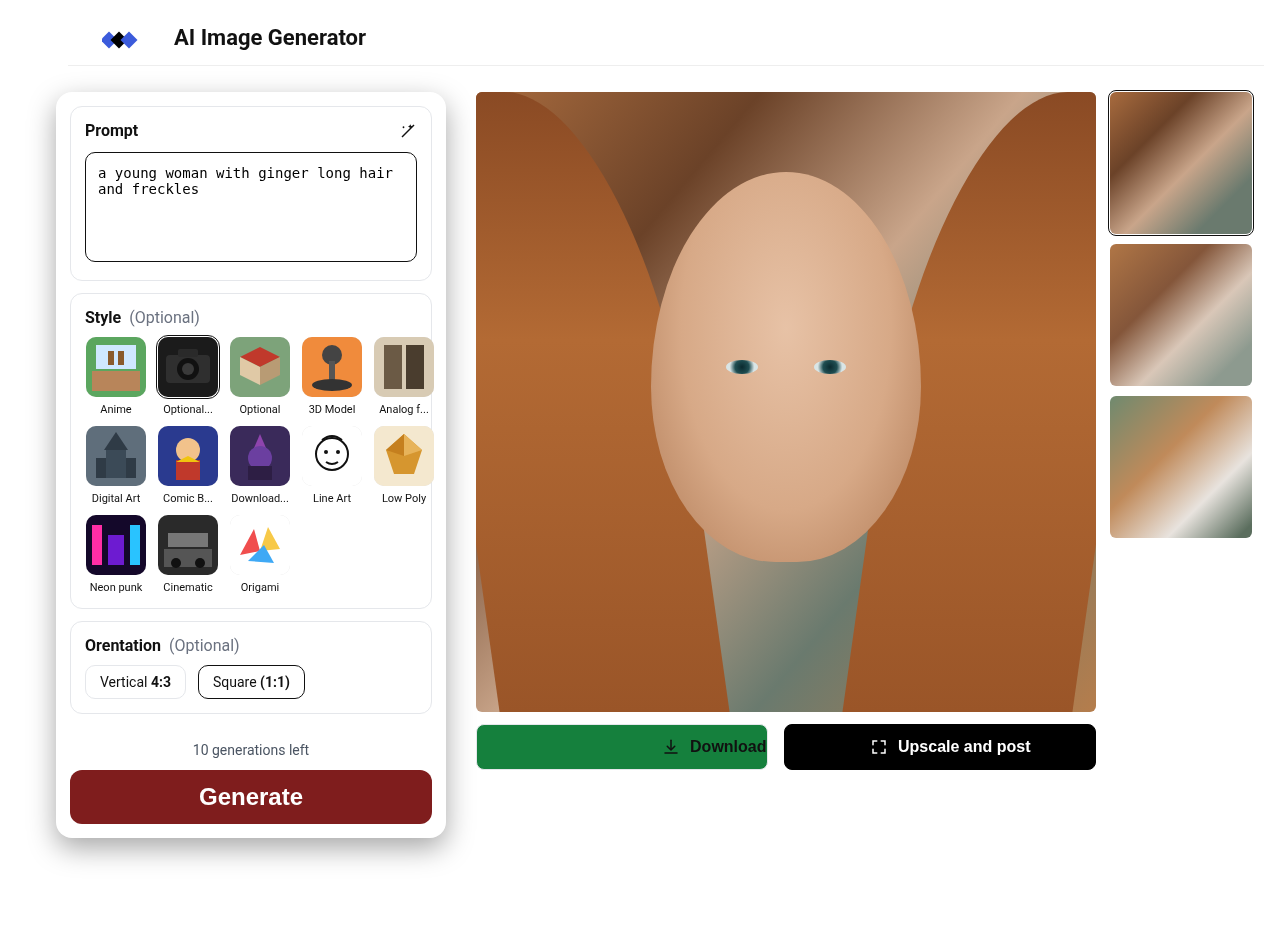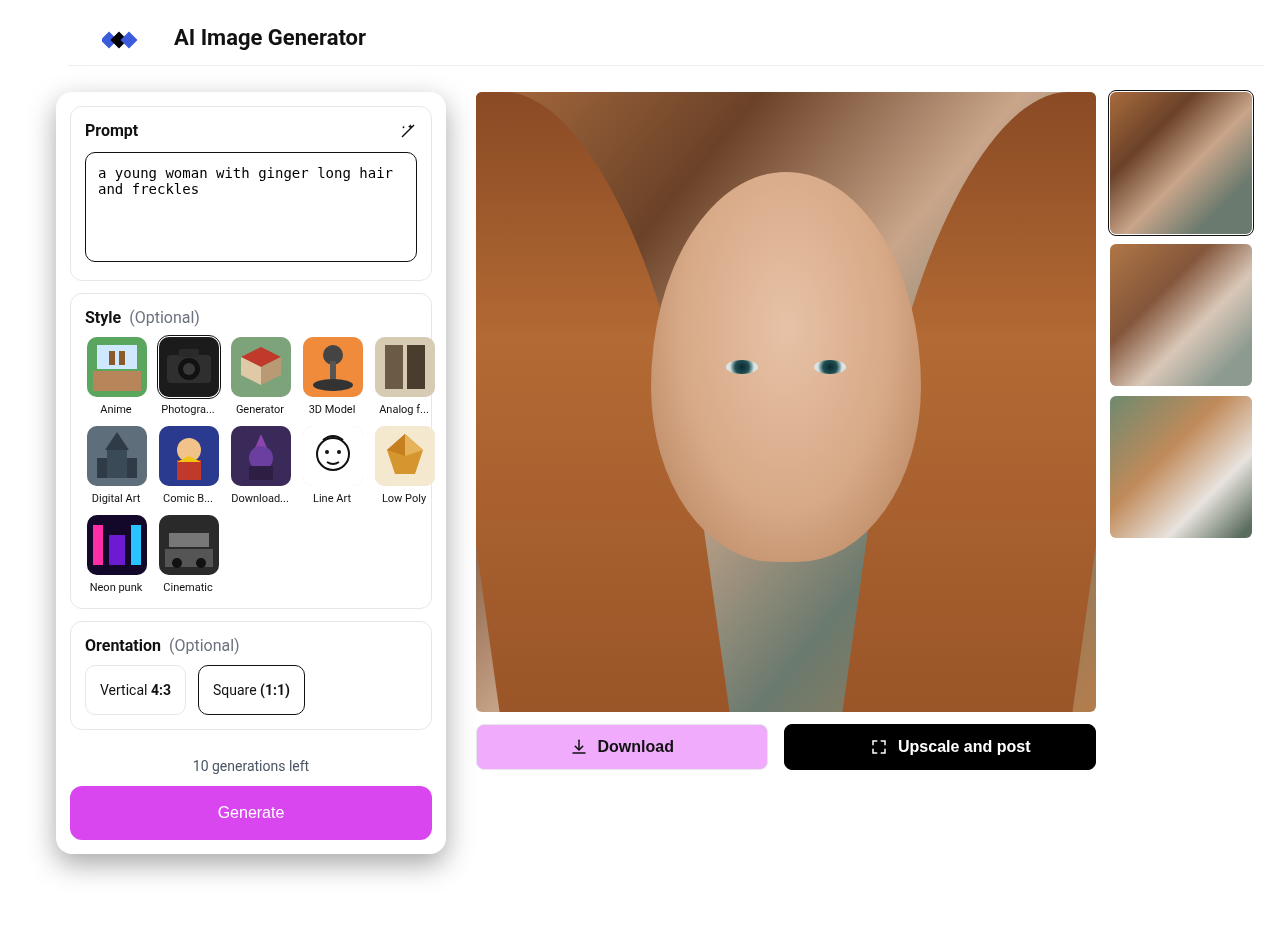--- a/index.html
+++ b/index.html
@@ -67,54 +67,54 @@
   }
   
   .style-grid {
     display: grid;
     grid-template-columns: repeat(5, 62px);
     gap: 10px 10px;
     justify-content: start;
   }
   .style-item {
     width: 62px;
-    display: flex; flex-direction: column; align-items: flex-end;
+    display: flex; flex-direction: column; align-items: center;
     cursor: pointer;
   }
   .thumb {
     width: 60px; height: 60px; border-radius: 10px; background: #ddd;
     display: block;
   }
   .style-item.selected .thumb { outline: 1.8px solid #111; outline-offset: 1px; }
   .style-label {
     font-size: 11px; color: #111; margin-top: 6px; text-align: center;
     white-space: nowrap; overflow: hidden; text-overflow: ellipsis; width: 62px;
   }
   
   .orient-row { display: flex; gap: 12px; margin-top: 10px; }
   .chip {
     border: 1px solid #e5e7eb;
     border-radius: 10px;
-    padding: 16px 14px;
+    padding: 8px 14px;
     font-size: 14px;
     color: #111;
     cursor: pointer;
     background: #fff;
     text-align: center;
   }
   .chip .ratio { font-weight: 700; }
   .chip.selected { border: 1.5px solid #111; }
   .generations-left {
     text-align: center; color: #4b5563; font-size: 14px; margin-top: 16px;
   }
   .generate-btn {
     width: 100%; height: 54px;
-    background: #d946ef; color: #fff;
+    background: #7f1d1d; color: #fff;
     border: none; border-radius: 12px;
-    font-size: 16px; font-weight: 400; cursor: pointer;
+    font-size: 24px; font-weight: 700; cursor: pointer;
   }
 
   
   .preview {
     position: absolute;
     left: 476px; top: 92px;
     width: 620px;
   }
   .preview-img {
     width: 620px; height: 620px; border-radius: 6px;
@@ -139,21 +139,21 @@
   .eye.r { left: 338px; top: 268px; }
 
   .action-row {
     display: flex; gap: 16px; margin-top: 12px;
   }
   .btn {
     flex: 1; height: 46px; border-radius: 8px;
     display: flex; align-items: center; justify-content: center; gap: 10px;
     font-size: 16px; font-weight: 700; cursor: pointer; border: 1px solid #e5e7eb;
   }
-  .btn.secondary { background: #f0abfc; color: #111; }
+  .btn.secondary { background: #15803d; color: #111; justify-content: flex-end; }
   .btn.primary { background: #000; color: #fff; border-color: #000; padding-left: 21px; }
   .btn .ic { width: 18px; height: 18px; }
 
   
   .thumbs {
     position: absolute;
     right: 28px; top: 92px;
     width: 142px;
     display: flex; flex-direction: column; gap: 10px;
   }
@@ -226,32 +226,32 @@
           <div class="style-item selected">
             <div class="thumb">
               <svg viewBox="0 0 60 60">
                 <rect width="60" height="60" fill="#1b1b1b"></rect>
                 <rect x="8" y="18" width="44" height="28" rx="4" fill="#2f2f2f"></rect>
                 <circle cx="30" cy="32" r="11" fill="#111"></circle>
                 <circle cx="30" cy="32" r="6" fill="#3a3a3a"></circle>
                 <rect x="20" y="12" width="20" height="8" rx="2" fill="#2a2a2a"></rect>
               </svg>
             </div>
-            <div class="style-label">Photogra...</div>
+            <div class="style-label">Optional...</div>
           </div>
           <div class="style-item">
             <div class="thumb">
               <svg viewBox="0 0 60 60">
                 <rect width="60" height="60" fill="#7da37a"></rect>
                 <polygon points="30,10 50,20 30,30 10,20" fill="#c0392b"></polygon>
                 <polygon points="10,20 30,30 30,48 10,38" fill="#e0c9a6"></polygon>
                 <polygon points="50,20 30,30 30,48 50,38" fill="#b89b74"></polygon>
               </svg>
             </div>
-            <div class="style-label">Generator</div>
+            <div class="style-label">Optional</div>
           </div>
           <div class="style-item">
             <div class="thumb">
               <svg viewBox="0 0 60 60">
                 <rect width="60" height="60" fill="#f08b3c"></rect>
                 <circle cx="30" cy="18" r="10" fill="#444"></circle>
                 <rect x="27" y="24" width="6" height="22" fill="#555"></rect>
                 <ellipse cx="30" cy="48" rx="20" ry="6" fill="#333"></ellipse>
               </svg>
             </div>
@@ -340,20 +340,31 @@
             <div class="thumb">
               <svg viewBox="0 0 60 60">
                 <rect width="60" height="60" fill="#2a2a2a"></rect>
                 <rect x="6" y="34" width="48" height="18" fill="#555"></rect>
                 <rect x="10" y="18" width="40" height="14" fill="#777"></rect>
                 <circle cx="18" cy="48" r="5" fill="#111"></circle>
                 <circle cx="42" cy="48" r="5" fill="#111"></circle>
               </svg>
             </div>
             <div class="style-label">Cinematic</div>
+          </div>
+          <div class="style-item">
+            <div class="thumb">
+              <svg viewBox="0 0 60 60">
+                <rect width="60" height="60" fill="#fff"></rect>
+                <polygon points="10,40 24,14 30,36" fill="#f04e4e"></polygon>
+                <polygon points="30,36 38,12 50,34" fill="#f7c948"></polygon>
+                <polygon points="18,46 34,30 44,48" fill="#3fa9f5"></polygon>
+              </svg>
+            </div>
+            <div class="style-label">Origami</div>
           </div>
         </div>
     </div>
 
     <div class="card">
       <div class="section-title">
         <span>Orentation</span>
         <span class="optional">(Optional)</span>
       </div>
       <div class="orient-row" id="orient-row">

